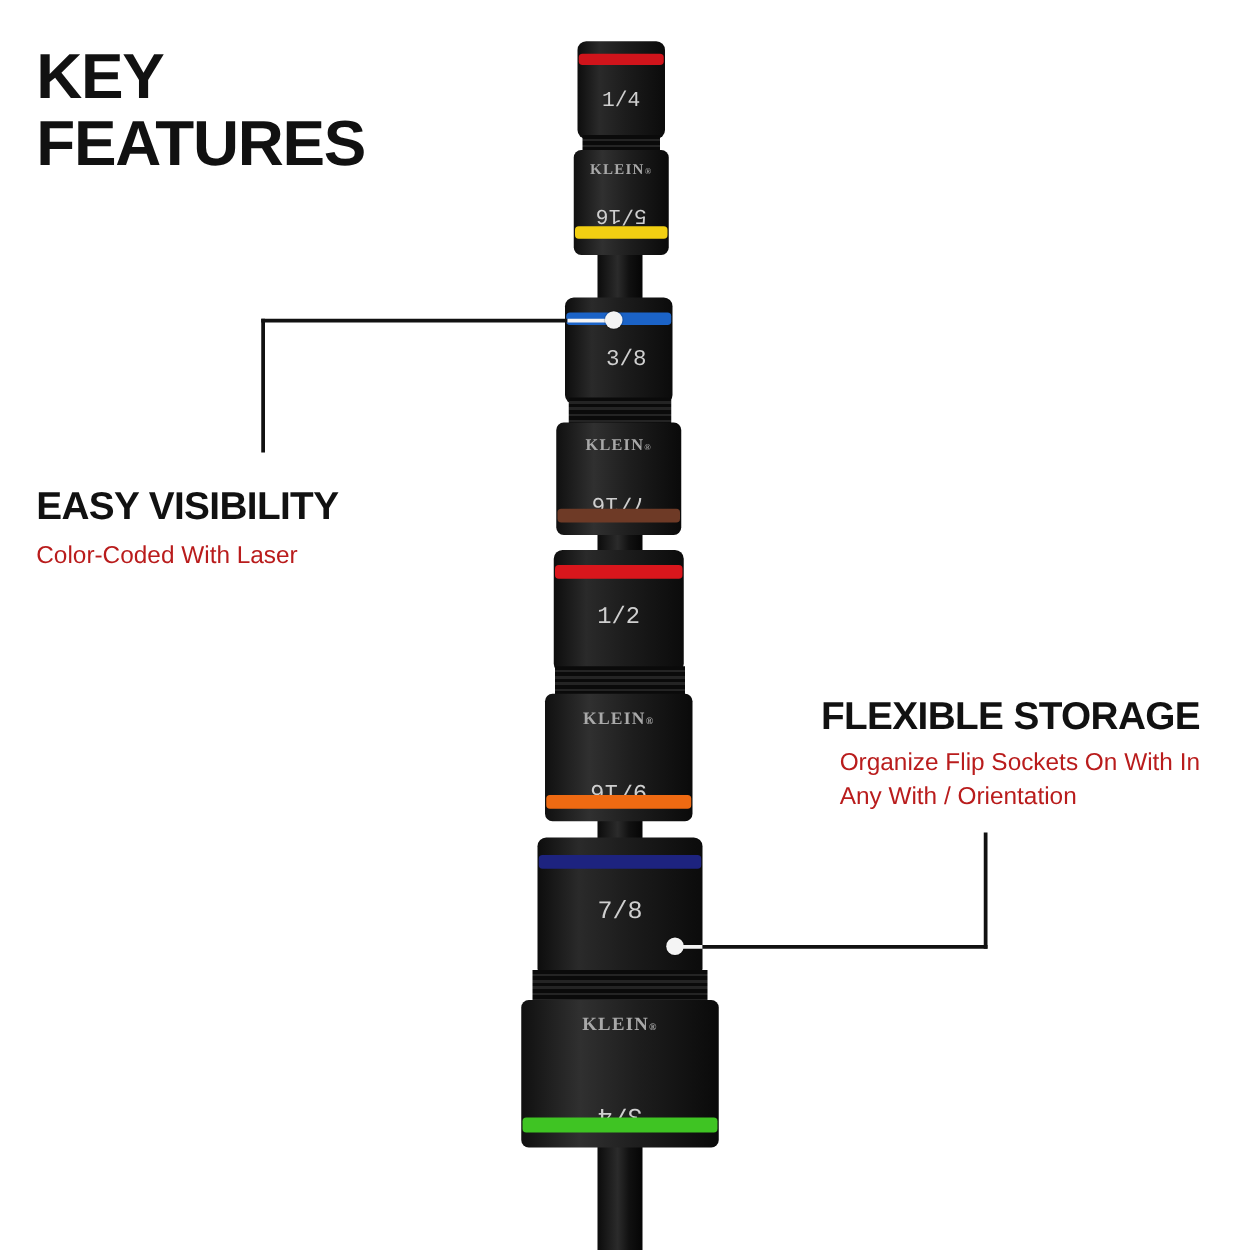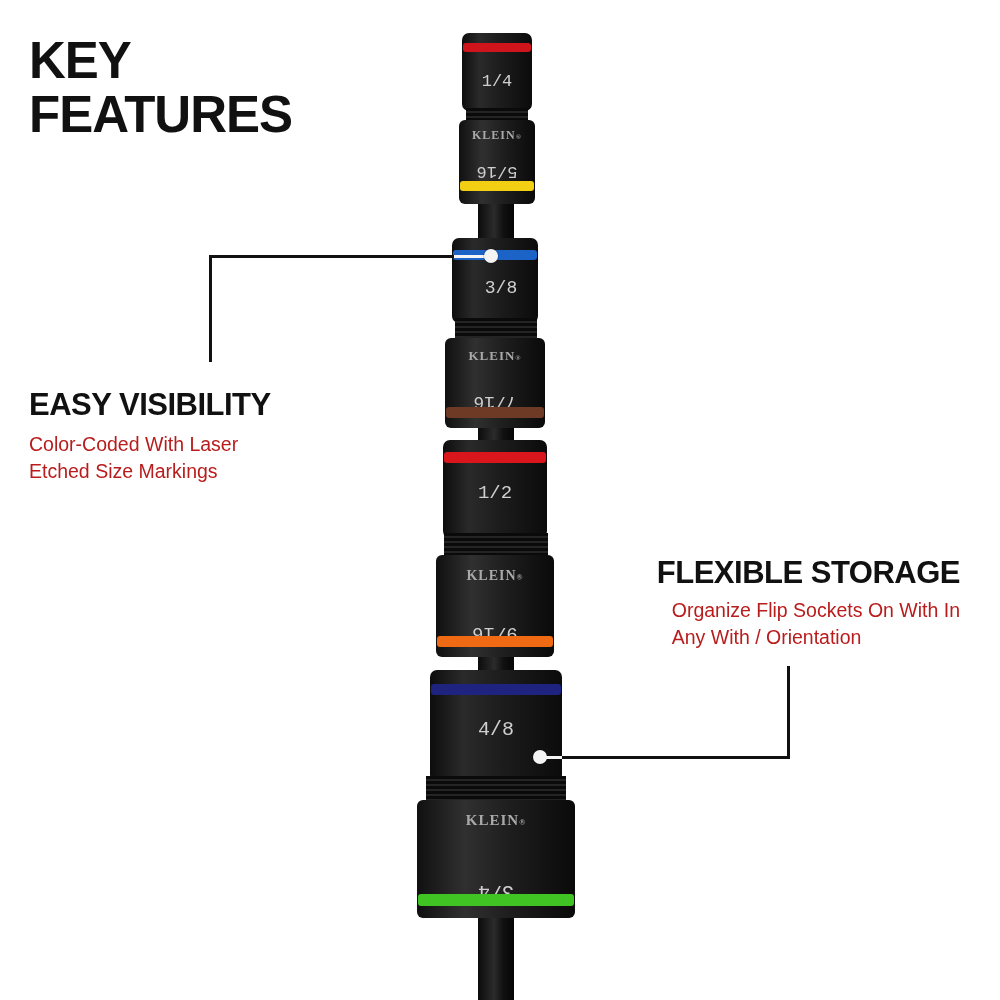--- a/index.html
+++ b/index.html
@@ -28,21 +28,20 @@
 
 <h1 class="title">
   <span>KEY</span><br>
   <span>FEATURES</span>
 </h1>
 
 <div>
   <h2 class="feat-title left" style="top:387px;">EASY VISIBILITY</h2>
   <p class="feat-desc left" style="top:431px;">
     <span>Color-Coded With Laser</span><br>
-    <span>Etched Size Markings</span>
   </p>
 </div>
 
 <div>
   <h2 class="feat-title right" style="top:555px;">FLEXIBLE STORAGE</h2>
   <p class="feat-desc right" style="top:597px;">
     <span>Organize Flip Sockets On With In</span><br>
     <span>Any With / Orientation</span>
   </p>
 </div>
@@ -80,21 +79,21 @@
     <div class="threads" style="left:444px;top:533px;width:104px;height:25px;"></div>
     <div class="collar" style="left:436px;top:555px;width:118px;height:102px;"></div>
     <div class="brand" style="left:436px;width:118px;right:auto;top:568px;font-size:14px;"><span>KLEIN</span><span style="font-size:8px;">®</span></div>
     <div class="size flip" style="left:436px;width:118px;right:auto;top:610px;font-size:19px;">9/16</div>
     <div class="band" style="left:437px;top:636px;width:116px;height:11px;background:#ef6a12;"></div>
   </div>
 
   <div>
     <div class="socket" style="left:430px;top:670px;width:132px;height:112px;"></div>
     <div class="band" style="left:431px;top:684px;width:130px;height:11px;background:#1d237f;"></div>
-    <div class="size" style="left:430px;width:132px;right:auto;top:706px;font-size:20px;">4/8</div>
+    <div class="size" style="left:430px;width:132px;right:auto;top:706px;font-size:20px;">7/8</div>
     <div class="threads" style="left:426px;top:776px;width:140px;height:28px;"></div>
     <div class="collar" style="left:417px;top:800px;width:158px;height:118px;"></div>
     <div class="brand" style="left:417px;width:158px;right:auto;top:812px;font-size:15px;"><span>KLEIN</span><span style="font-size:8px;">®</span></div>
     <div class="size flip" style="left:417px;width:158px;right:auto;top:868px;font-size:20px;">3/4</div>
     <div class="band" style="left:418px;top:894px;width:156px;height:12px;background:#3fc423;"></div>
   </div>
 </div>
 
 <div>
   <div class="line" style="left:209px;top:255px;width:3px;height:107px;"></div>

